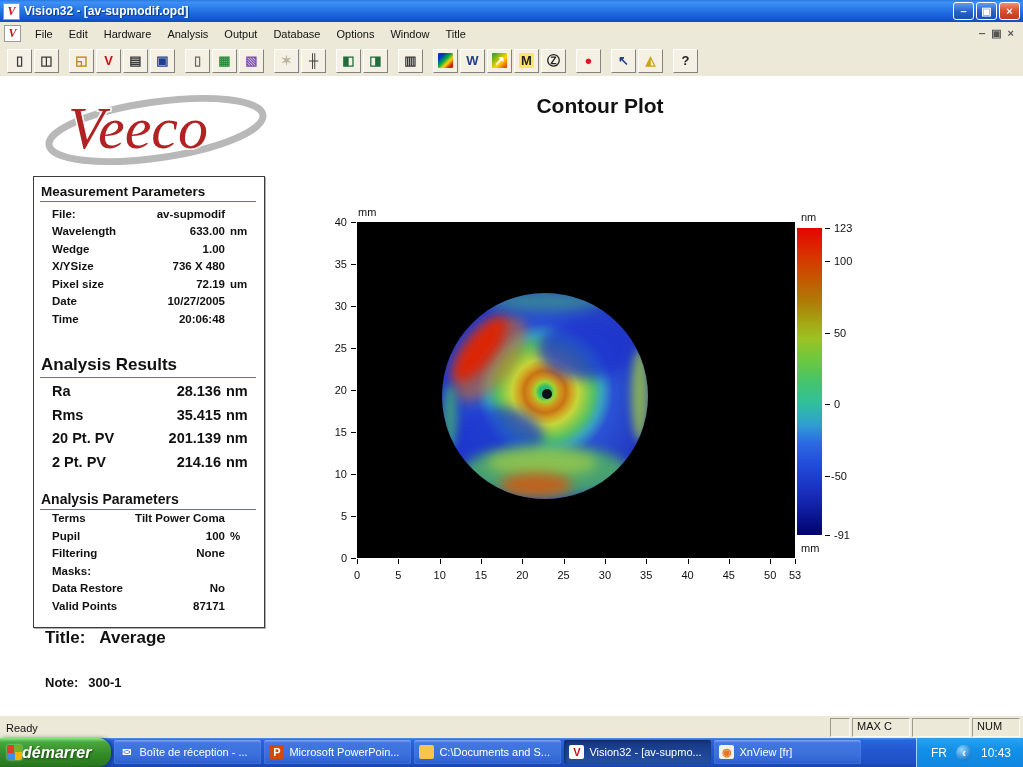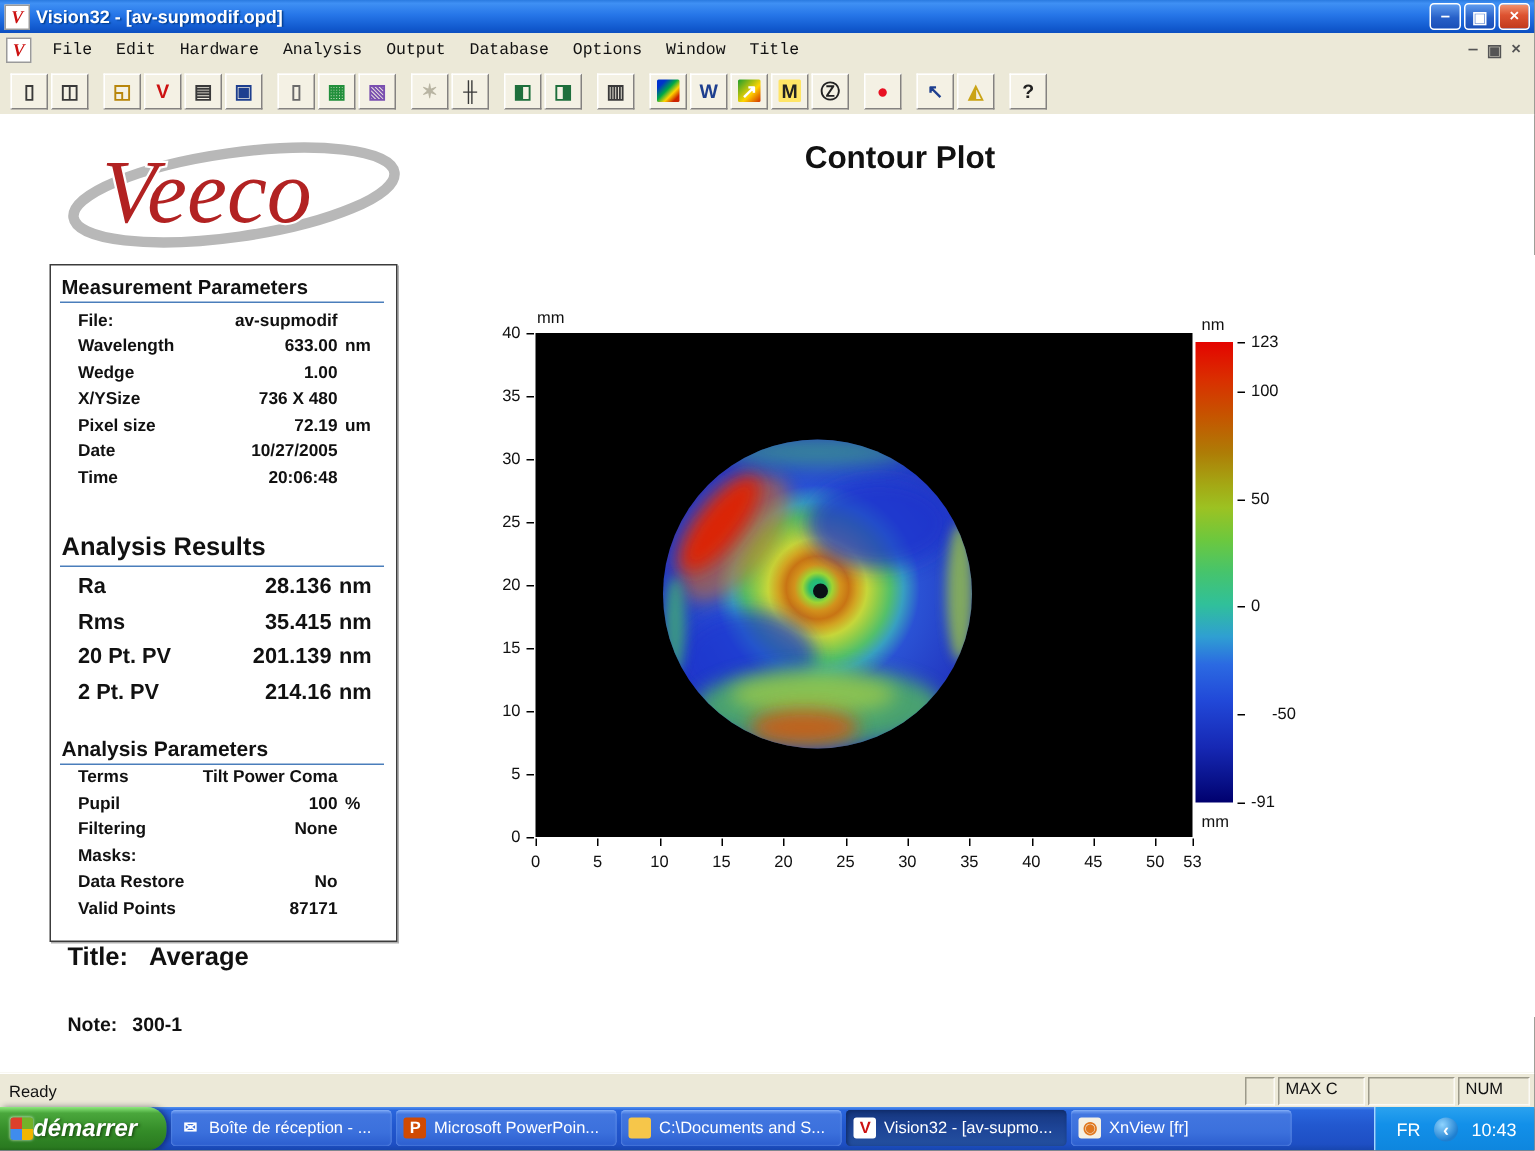--- a/index.html
+++ b/index.html
@@ -15,21 +15,21 @@
   .win-btns{display:flex;gap:2px;}
   .win-btn{width:21px;height:18px;border-radius:3px;border:1px solid #fff;box-sizing:border-box;
     display:flex;align-items:center;justify-content:center;color:#fff;font-size:11px;font-weight:bold;
     background:linear-gradient(180deg,#5e9bee,#2760c8 55%,#1a4fb8);cursor:default;}
   .win-btn.close{background:linear-gradient(180deg,#f0926f,#dd5230 45%,#c13a1d);}
   
   .menubar{position:absolute;top:22px;left:0;right:0;height:23px;background:#ece9d8;display:flex;
     align-items:center;padding:0 3px;}
   .app-icon-sm{width:15px;height:15px;background:#fff;border:1px solid #9a9a9a;color:#c11;
     font:italic bold 12px/14px "Liberation Serif",serif;text-align:center;margin:0 6px 0 1px;flex:none;}
-  .menu-items{display:flex;align-items:center;flex:1;font-family:Liberation Mono, monospace;}
+  .menu-items{display:flex;align-items:center;flex:1;}
   .menu-item{padding:3px 8px;font-size:11px;color:#111;}
   .mdi-controls{display:flex;gap:6px;padding-right:6px;color:#555;font-size:11px;font-weight:bold;}
   
   .toolbar{position:absolute;top:45px;left:0;right:0;height:31px;background:#ece9d8;display:flex;
     align-items:center;padding-left:6px;border-bottom:1px solid #aca899;}
   .tb-btn{width:25px;height:24px;margin:0 1px;background:#f4f1e4;border:1px solid;flex:none;
     border-color:#ffffff #848280 #848280 #ffffff;display:flex;align-items:center;justify-content:center;padding:0;}
   .tb-glyph{font-size:13px;line-height:1;min-width:15px;height:15px;display:flex;align-items:center;
     justify-content:center;font-weight:bold;border-radius:1px;}
   .tb-gap{width:8px;flex:none;}
@@ -463,21 +463,21 @@
         <span class="tick-label" style="left: 0px; top: 347px; width: 27px; text-align: right;">0</span>
         <span class="tick-mark-h" style="left: 505px; top: 23px;"></span>
         <span class="tick-label" style="left: 514px; top: 17px; width: 34px;">123</span>
         <span class="tick-mark-h" style="left: 505px; top: 55.9953px;"></span>
         <span class="tick-label" style="left: 514px; top: 49.9953px; width: 34px;">100</span>
         <span class="tick-mark-h" style="left: 505px; top: 127.724px;"></span>
         <span class="tick-label" style="left: 514px; top: 121.724px; width: 34px;">50</span>
         <span class="tick-mark-h" style="left: 505px; top: 199.453px;"></span>
         <span class="tick-label" style="left: 514px; top: 193.453px; width: 34px;">0</span>
         <span class="tick-mark-h" style="left: 505px; top: 271.182px;"></span>
-        <span class="tick-label" style="left: 528px; top: 265.182px; width: 34px;">-50</span>
+        <span class="tick-label" style="left: 511px; top: 265.182px; width: 34px;">-50</span>
         <span class="tick-mark-h" style="left: 505px; top: 330px;"></span>
         <span class="tick-label" style="left: 514px; top: 324px; width: 34px;">-91</span>
       </div>
 
     <div class="title-line">
       <span>Title:</span><span class="v">Average</span>
     </div>
     <div class="note-line">
       <span>Note:</span><span class="v">300-1</span>
     </div>

